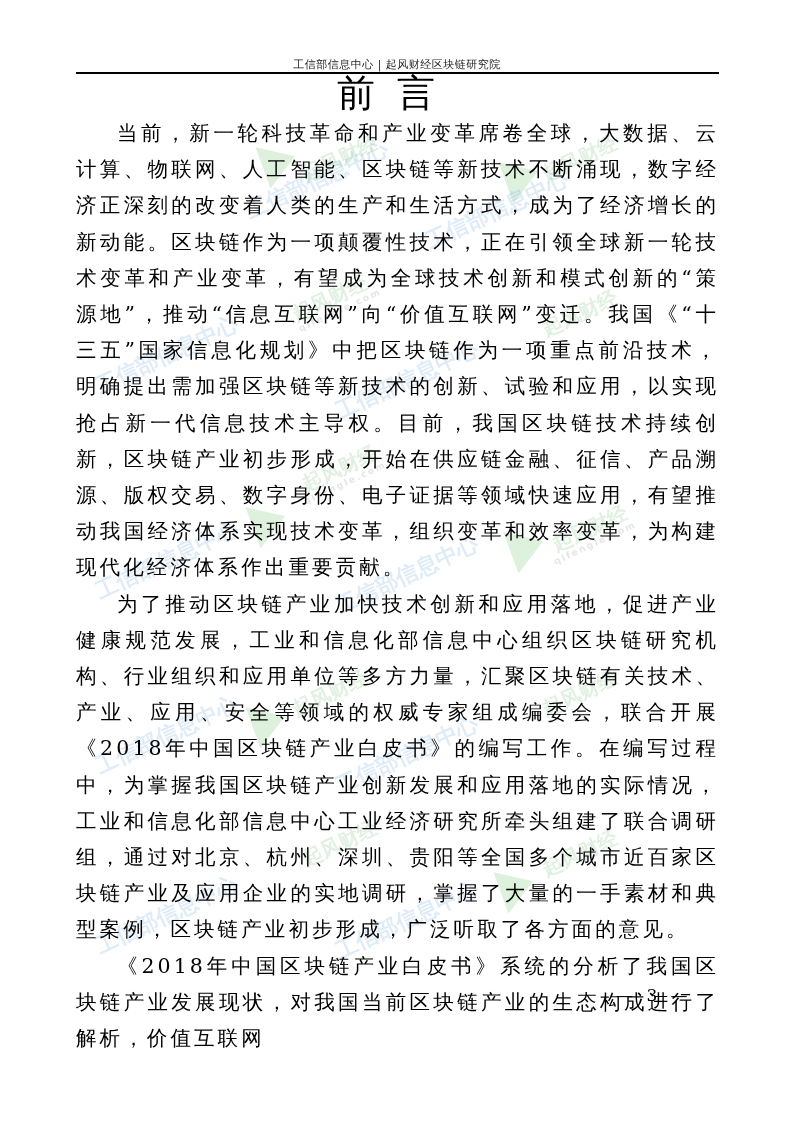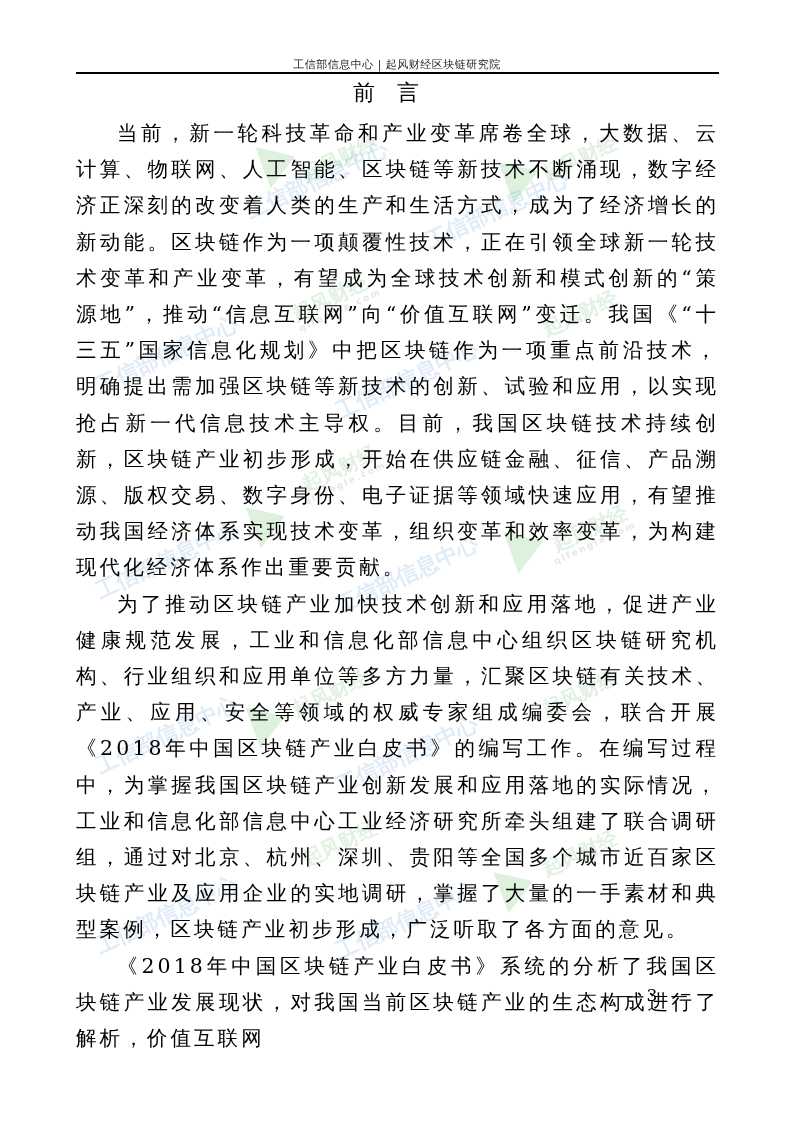--- a/index.html
+++ b/index.html
@@ -2,21 +2,21 @@
 <html><head>
 <meta charset="utf-8">
 <style>
   html, body { margin: 0; padding: 0; background: #ffffff; }
   body { width: 794px; height: 1122px; position: relative; overflow: hidden;
          font-family: "DejaVu Serif", "Liberation Serif", serif; color: #000; }
   .header-text { position: absolute; top: 57px; left: 0; width: 794px; text-align: center;
                  font-size: 11px; color: #222; letter-spacing: 0.5px; }
   .header-rule { position: absolute; top: 72px; left: 76px; width: 643px; height: 2px; background: #000; }
   .title { position: absolute; top: 74px; left: 0; width: 794px; text-align: center;
-           font-family: "DejaVu Sans", sans-serif; font-size: 22px; letter-spacing: 22px;
+           font-family: "DejaVu Sans", sans-serif; font-size: 38px; letter-spacing: 22px;
            box-sizing: border-box; line-height: 38px; }
   .body { position: absolute; top: 115px; left: 76px; width: 643px; }
   .para { margin: 0; font-size: 20.5px; line-height: 36.2px; letter-spacing: 3.1px;
           text-align: justify; text-indent: 2em; }
   .page-number { position: absolute; top: 985px; left: 616px; font-size: 17px; letter-spacing: 4px; }
   .wm { position: absolute; pointer-events: none; font-family: "DejaVu Sans", sans-serif;
         font-weight: bold; transform: rotate(-25deg); white-space: nowrap; }
   .wm-a { color: rgba(110,170,225,0.22); font-size: 22px; }
   .wm-b { color: rgba(120,190,120,0.22); font-size: 20px; }
   .wm-c { color: rgba(150,150,150,0.25); font-size: 9px; letter-spacing: 2px; }

